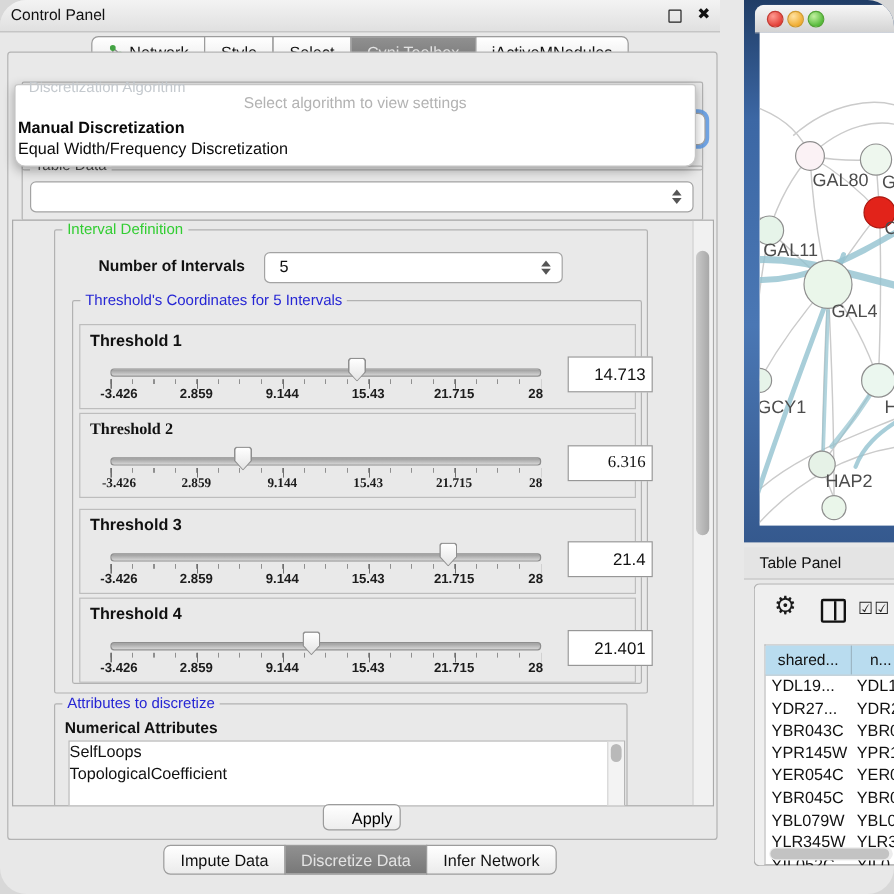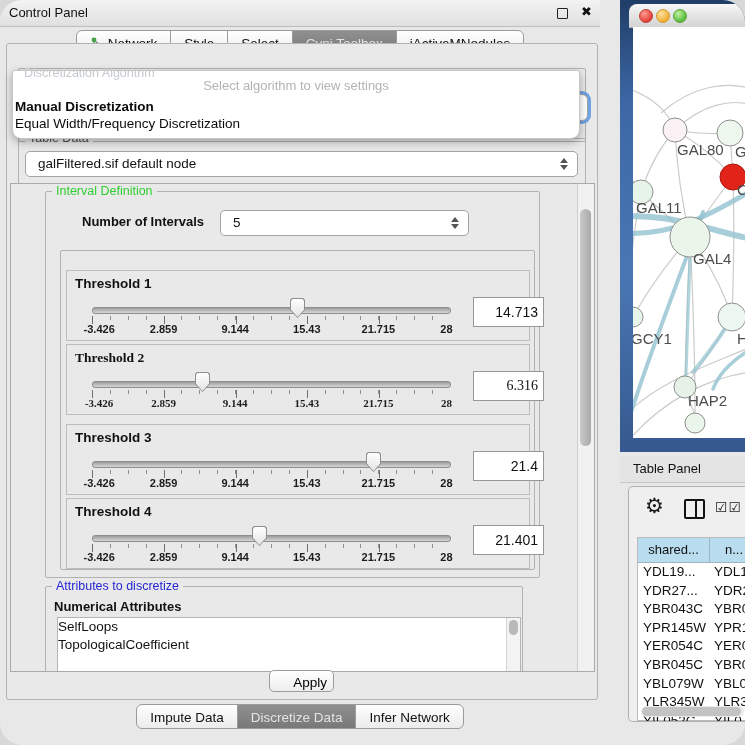--- a/index.html
+++ b/index.html
@@ -151,21 +151,20 @@
   </div>
 
   <div class="cp-body"></div>
 
   <div class="grp" style="left:18px;top:68px;width:566px;height:72px;"></div>
   <div class="alg-combo-ring"></div>
 
   <div class="grp" style="left:18px;top:138px;width:566px;height:44px;">
     <span class="glabel gray">Table Data</span>
     <div class="combo" style="left:6px;top:12px;width:551px;">
-      <span class="cval">galFiltered.sif default node</span>
       <span class="spin">
           <i class="up"></i>
           <i class="dn"></i>
         </span>
     </div>
   </div>
 
   <div class="viewport">
 
     <div class="grp" style="left:34px;top:7px;width:493px;height:385px;">
@@ -174,20 +173,21 @@
       <span class="bold" style="position:absolute;left:36px;top:22px;">Number of Intervals</span>
       <div class="combo" style="left:174px;top:18px;width:247px;">
         <span class="cval">5</span>
         <span class="spin">
             <i class="up"></i>
             <i class="dn"></i>
           </span>
       </div>
 
       <div class="grp" style="left:14px;top:58px;width:473px;height:318px;">
+        <span class="glabel blue">Threshold's Coordinates for 5 Intervals</span>
 
         <div class="thrbox" style="top:19px;">
           <span class="tlabel">Threshold 1</span>
           <div class="track"></div>
           <div class="ticks-min"></div>
           <div class="ticks-maj"></div>
           <div class="thumb" style="left:223px;"></div>
           <div class="ticklbls">
             <span style="left:2%">-3.426</span>
             <span style="left:20%">2.859</span>

